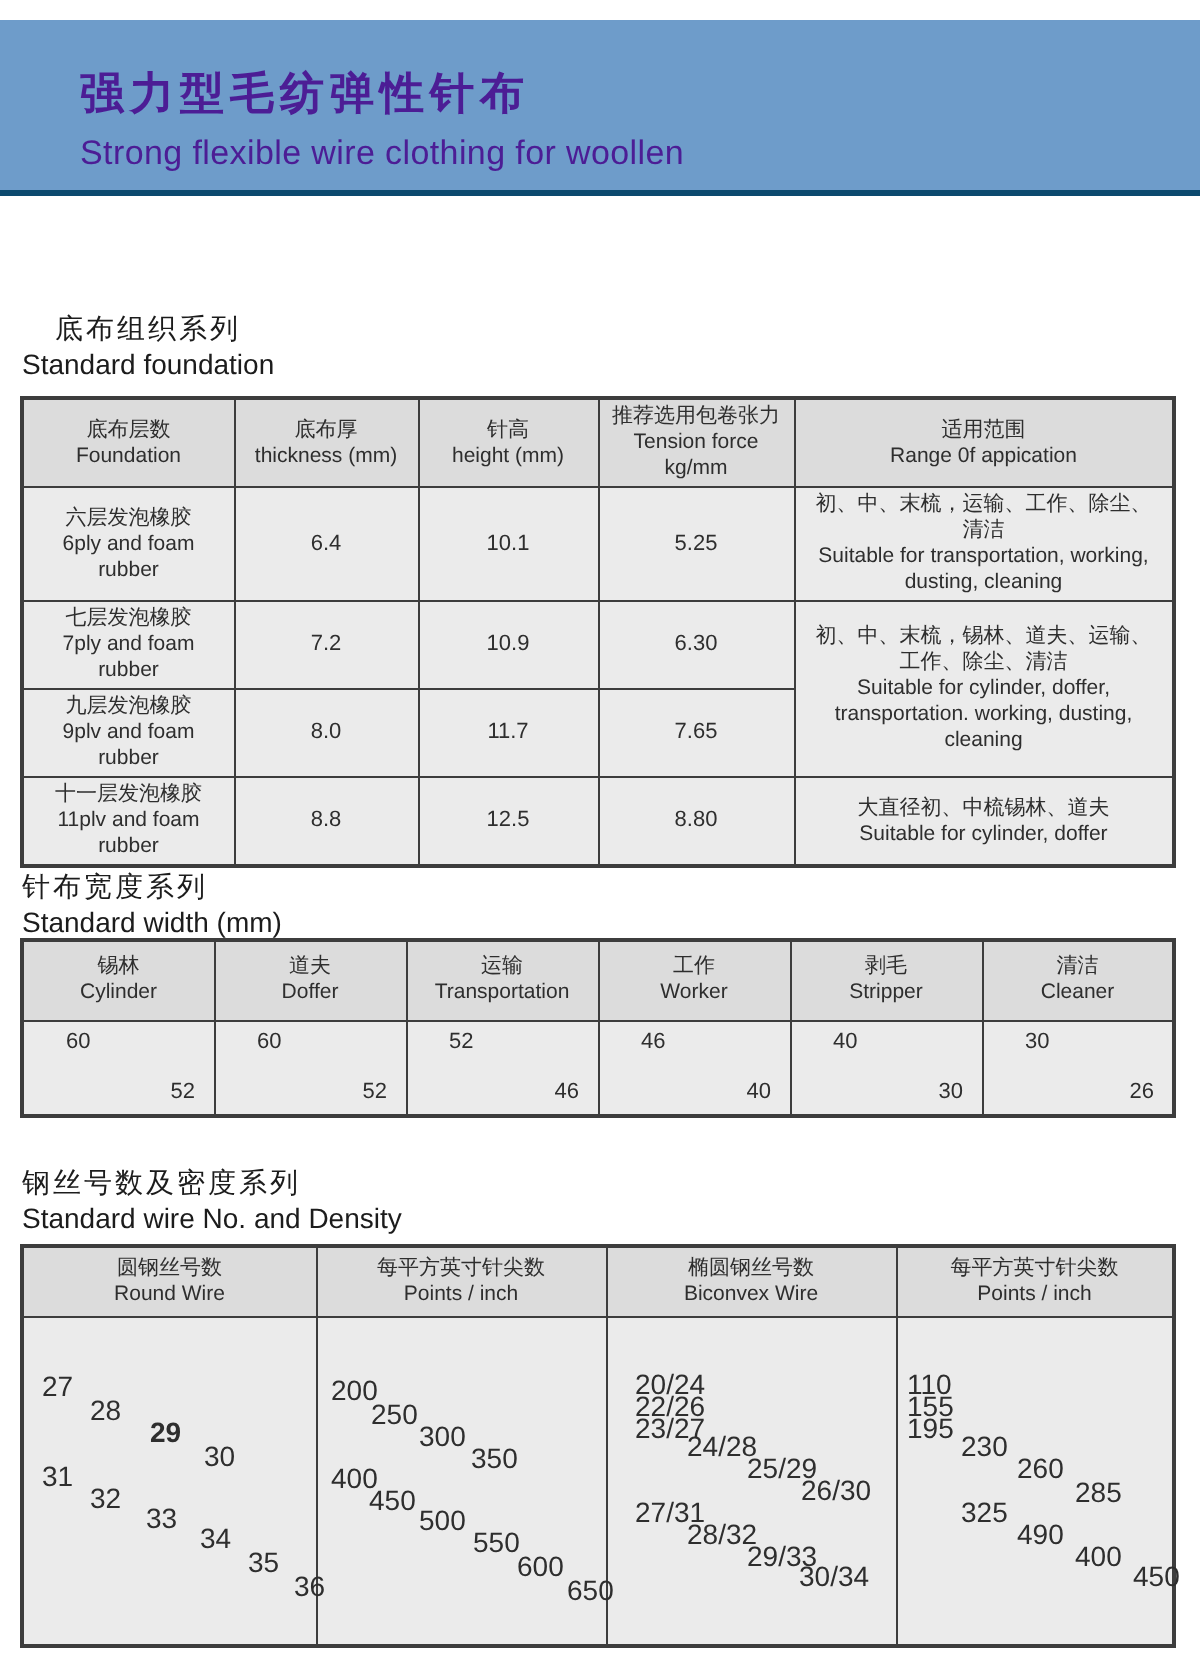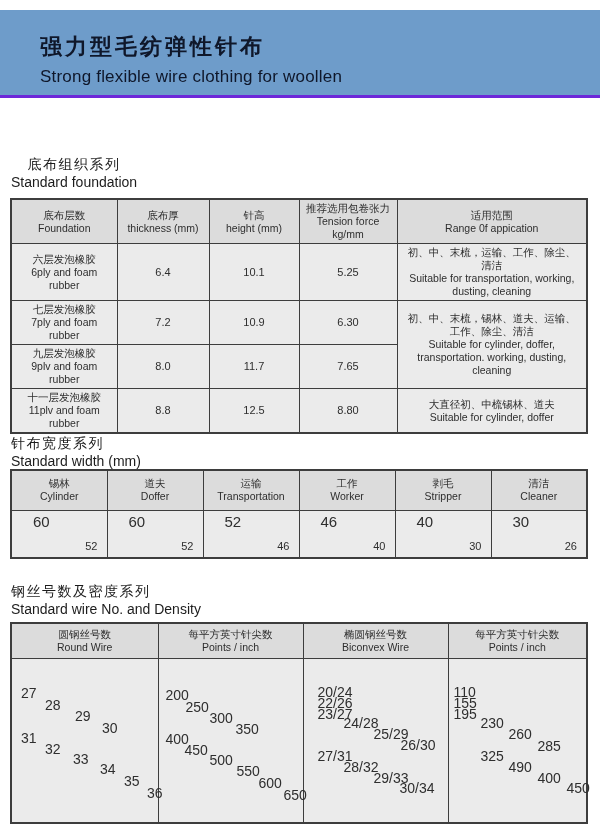--- a/index.html
+++ b/index.html
@@ -1,40 +1,40 @@
 <!DOCTYPE html>
 <html><head>
 <meta charset="utf-8">
 <style>
   html,body{margin:0;padding:0;background:#fff;}
   .page{position:relative;width:600px;height:829px;background:#ffffff;overflow:hidden;
         font-family:"Liberation Sans","DejaVu Sans",sans-serif;color:#333;}
 
   
   .banner{position:absolute;top:10px;left:0;width:600px;height:88px;background:#6e9cca;
-          border-bottom:3px solid #6d28d9;box-sizing:border-box;padding:24px 0 0 40px;color:#0f172a;}
+          border-bottom:3px solid #0c4a6e;box-sizing:border-box;padding:24px 0 0 40px;color:#4c1d95;}
   .banner-title{font-size:22px;font-weight:bold;letter-spacing:3px;line-height:26px;}
   .banner-sub{font-size:17px;line-height:20px;margin-top:7px;letter-spacing:0.2px;}
 
   
   .sec-title{position:absolute;left:11px;font-size:14px;line-height:18px;color:#1c1c1c;}
   .sec-title .zh{letter-spacing:1.5px;}
 
   
   table{position:absolute;left:10px;width:578px;border-collapse:collapse;table-layout:fixed;
         background:#ebebeb;border:2px solid #3d3d3d;}
   th,td{border:1px solid #3d3d3d;font-weight:normal;text-align:center;vertical-align:middle;
         padding:2px 4px;font-size:10.5px;line-height:13px;color:#2e2e2e;}
   th{background:#dcdcdc;}
   .num{font-size:11px;}
   .t1{top:198px;}
   .t2{top:469px;}
   .t3{top:622px;}
   .t2 tbody td{position:relative;height:46px;padding:0;}
-  .w-top{position:absolute;top:4px;left:21px;font-size:15px;}
+  .w-top{position:absolute;top:4px;left:21px;font-size:11px;}
   .w-bot{position:absolute;bottom:4px;right:9px;font-size:11px;}
   .t3 tbody td{position:relative;height:163px;padding:0;}
   .stair{position:absolute;font-size:14px;line-height:11px;white-space:nowrap;color:#2e2e2e;}
   .range-cell{padding:2px 6px;}
 </style>
 </head>
 <body>
 
 <div class="page">
 
@@ -227,21 +227,21 @@
           <div>每平方英寸针尖数</div>
           <div>Points / inch</div>
         </th>
       </tr>
     </thead>
     <tbody>
       <tr>
         <td>
             <span class="stair" style="left: 9px; top: 29px;">27</span>
             <span class="stair" style="left: 33px; top: 41px;">28</span>
-            <span class="stair" style="left: 63px; top: 52px;">29</span>
+            <span class="stair" style="left: 63px; top: 52px; font-weight: bold;">29</span>
             <span class="stair" style="left: 90px; top: 64px;">30</span>
             <span class="stair" style="left: 9px; top: 74px;">31</span>
             <span class="stair" style="left: 33px; top: 85px;">32</span>
             <span class="stair" style="left: 61px; top: 95px;">33</span>
             <span class="stair" style="left: 88px; top: 105px;">34</span>
             <span class="stair" style="left: 112px; top: 117px;">35</span>
             <span class="stair" style="left: 135px; top: 129px;">36</span>
           </td>
         <td>
             <span class="stair" style="left: 7px; top: 31px;">200</span>

